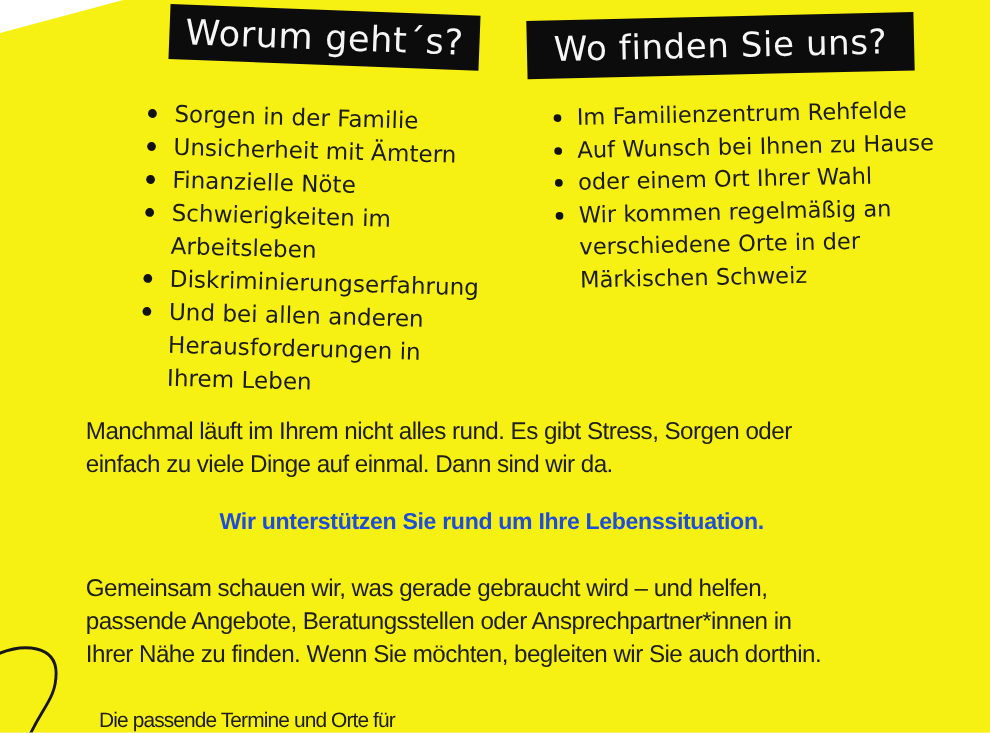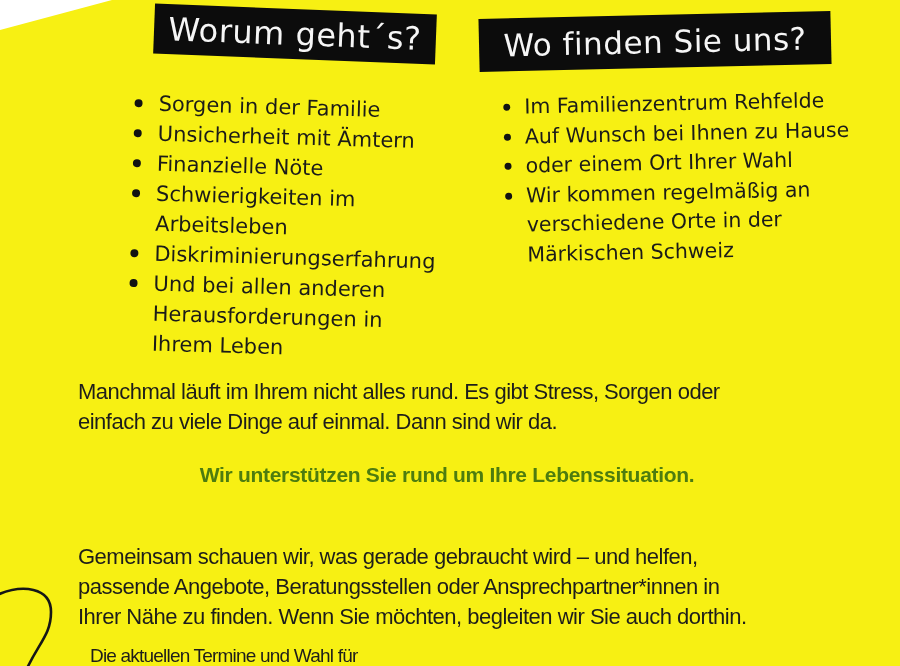--- a/index.html
+++ b/index.html
@@ -36,25 +36,25 @@
     border-radius:50%; background:#121212;
   }
   .blist-right .dot { left:6px; width:7px; height:7px; top:11px; }
 
   .para {
     position:absolute; left:78px; color:#1D1D1B;
     font-size:22px; line-height:30.2px; letter-spacing:-0.5px;
     white-space:pre-line;
   }
   .para-1 { top:377px; }
-  .para-2 { top:520px;margin-top:22px; }
+  .para-2 { top:520px; }
   .highlight {
     position:absolute; left:80px; top:463px; width:734px;
     text-align:center; font-weight:bold; font-size:21px;
-    letter-spacing:-0.3px; color:#4d7c0f;
+    letter-spacing:-0.3px; color:#1d4ed8;
   }
   .footer-note {
     position:absolute; left:90px; top:645px;
     font-size:19px; letter-spacing:-0.8px; color:#1D1D1B;
   }
 
   .doodle { position:absolute; left:0; top:578px; }
 </style>
 </head>
 <body>
@@ -128,15 +128,15 @@
 
   <div class="para para-1">Manchmal läuft im Ihrem nicht alles rund. Es gibt Stress, Sorgen oder
 einfach zu viele Dinge auf einmal. Dann sind wir da.</div>
 
   <div class="highlight">Wir unterstützen Sie rund um Ihre Lebenssituation.</div>
 
   <div class="para para-2">Gemeinsam schauen wir, was gerade gebraucht wird – und helfen,
 passende Angebote, Beratungsstellen oder Ansprechpartner*innen in
 Ihrer Nähe zu finden. Wenn Sie möchten, begleiten wir Sie auch dorthin.</div>
 
-  <div class="footer-note">Die aktuellen Termine und Wahl für</div>
+  <div class="footer-note">Die passende Termine und Orte für</div>
 
 </div>
 
 </body></html>

